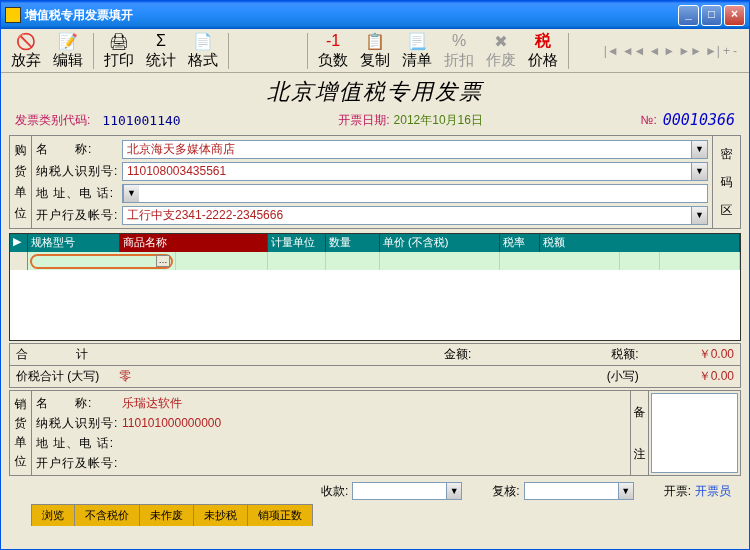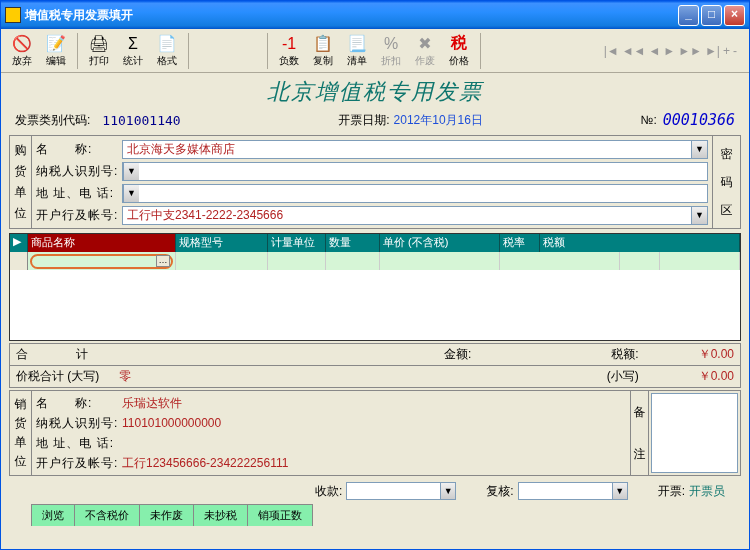--- a/index.html
+++ b/index.html
@@ -7,32 +7,32 @@
 .window{width:750px;height:550px;background:#ece9d8;border:1px solid #0054e3}
 .titlebar{height:28px;background:linear-gradient(to bottom,#0058e6 0%,#3d91ff 8%,#288eff 40%,#127be0 88%,#0054cb 100%);display:flex;align-items:center;padding:0 4px;color:#fff;font-weight:bold}
 .titlebar .icon{width:16px;height:16px;background:#ffcc00;margin-right:4px;border:1px solid #333}
 .titlebar .title{flex:1}
 .winbtns{display:flex;gap:2px}
 .winbtn{width:21px;height:21px;background:linear-gradient(to bottom,#7ba4e0,#3c6bbd);border:1px solid #fff;border-radius:3px;color:#fff;text-align:center;line-height:17px;font-family:Arial;font-weight:bold;cursor:pointer}
 .winbtn.close{background:linear-gradient(to bottom,#e79390,#c0392b)}
 .toolbar{height:44px;background:#ece9d8;border-bottom:1px solid #aca899;display:flex;align-items:center;padding:2px 4px}
 .tbtn{display:flex;flex-direction:column;align-items:center;padding:2px 5px;cursor:pointer;border:1px solid transparent}
 .tbtn .ticn{width:22px;height:20px;display:flex;align-items:center;justify-content:center;font-size:16px}
-.tbtn .tlbl{font-size:10px;color:#000}
+.tbtn .tlbl{font-size:15px;color:#000}
 .tbtn.dis .tlbl{color:#999}
 .tbtn.dis .ticn{color:#999}
 .tsep{width:1px;height:36px;background:#aca899;margin:0 4px}
 .navarrows{display:flex;gap:3px;margin-left:auto;padding-right:8px}
 .navarrows span{color:#999;font-size:12px;font-family:Arial}
 .header{text-align:center;padding:4px 0 2px}
-.header .big{font-size:22px;color:#0f766e;font-family:"KaiTi","STKaiti",serif;font-style:italic;letter-spacing:2px}
+.header .big{font-size:22px;color:#000000;font-family:"KaiTi","STKaiti",serif;font-style:italic;letter-spacing:2px}
 .metarow{display:flex;padding:2px 14px 6px;align-items:center}
-.metarow .lbl{color:#000000}
+.metarow .lbl{color:#be185d}
 .metarow .codeval{color:#00008b;font-family:monospace;font-size:13px;margin-left:12px}
-.metarow .dateval{color:#1d4ed8;margin-left:4px}
+.metarow .dateval{color:#4d7c0f;margin-left:4px}
 .metarow .noval{color:#0000cd;font-family:monospace;font-style:italic;font-size:15px;margin-left:6px}
 .spacer{flex:1}
 .panel{margin:0 8px;border:1px solid #888;background:#ece9d8}
 .buyer{display:flex}
 .vcol{width:22px;display:flex;flex-direction:column;justify-content:space-around;align-items:center;border-right:1px solid #888;padding:4px 0}
 .vcol.r{border-right:none;border-left:1px solid #888;width:28px}
 .vcol span{font-size:12px}
 .fields{flex:1;padding:2px 4px}
 .frow{display:flex;align-items:center;height:22px}
 .frow .flbl{width:86px;letter-spacing:1px}
@@ -61,21 +61,21 @@
 .notebox .ta{flex:1;background:#fff;border:1px solid #7f9db9;margin:2px}
 .sfields{flex:1;padding:2px 4px}
 .srow{display:flex;align-items:center;height:20px}
 .srow .slbl{width:86px;letter-spacing:1px}
 .srow .sval{color:#b22222}
 .signrow{display:flex;padding:4px 14px;align-items:center}
 .signrow .part{display:flex;align-items:center;margin-right:30px}
 .signrow .sinput{width:110px;height:18px;border:1px solid #7f9db9;background:#fff;margin-left:4px;display:flex}
 .signrow .sinput .sb{width:15px;border-left:1px solid #7f9db9;background:linear-gradient(#f0f0f0,#ccc);font-size:9px;text-align:center;line-height:16px}
 .tabs{display:flex;padding:0 30px}
-.tab{padding:3px 10px;border:1px solid #888;border-bottom:none;background:#86efac;margin-right:-1px;cursor:pointer;font-size:11px}
+.tab{padding:3px 10px;border:1px solid #888;border-bottom:none;background:#eab308;margin-right:-1px;cursor:pointer;font-size:11px}
 </style>
 </head>
 <body>
 
 <div class="window">
   <div class="titlebar">
     <div class="icon"></div>
     <div class="title">增值税专用发票填开</div>
     <div class="winbtns">
       <div class="winbtn">_</div>
@@ -172,20 +172,21 @@
       <div class="frow">
           <span class="flbl">名　　称:</span>
           <div class="combo">
             <div class="cval">北京海天多媒体商店</div>
             <div class="cbtn">▼</div>
           </div>
         </div>
       <div class="frow">
           <span class="flbl">纳税人识别号:</span>
           <div class="combo">
+            <div class="cval">110108003435561</div>
             <div class="cbtn">▼</div>
           </div>
         </div>
       <div class="frow">
           <span class="flbl">地 址、电 话:</span>
           <div class="combo">
             <div class="cbtn">▼</div>
           </div>
         </div>
       <div class="frow">
@@ -199,22 +200,22 @@
     <div class="vcol r">
       <span>密</span>
         <span>码</span>
         <span>区</span>
     </div>
   </div>
 
   <div class="grid">
     <div class="gridhead">
       <div class="gh first">▶</div>
+      <div class="gh" style="width:92px">规格型号</div>
       <div class="gh name">商品名称</div>
-      <div class="gh" style="width:92px">规格型号</div>
       <div class="gh" style="width:58px">计量单位</div>
       <div class="gh" style="width:54px">数量</div>
       <div class="gh" style="width:120px">单价 (不含税)</div>
       <div class="gh" style="width:40px">税率</div>
       <div class="gh" style="flex:1">税额</div>
     </div>
     <div class="gridbody">
       <div class="grow">
         <div class="gc first"></div>
         <div class="gc name">
@@ -268,21 +269,20 @@
         </div>
       <div class="srow">
           <span class="slbl">纳税人识别号:</span>
           <span class="sval">110101000000000</span>
         </div>
       <div class="srow">
           <span class="slbl">地 址、电 话:</span>
         </div>
       <div class="srow">
           <span class="slbl">开户行及帐号:</span>
-          <span class="sval">工行123456666-234222256111</span>
         </div>
     </div>
     <div class="notebox">
       <div class="vl">
           <span>备</span>
           <span>注</span>
         </div>
       <div class="ta"></div>
     </div>
   </div>
@@ -296,23 +296,23 @@
           <div class="sb">▼</div>
         </div>
       </div>
     <div class="part">
         <span>复核:</span>
         <div class="sinput">
           <div style="flex:1"></div>
           <div class="sb">▼</div>
         </div>
       </div>
-    <div class="part" style="margin-right:10px">
+    <div class="part" style="margin-right:4px">
         <span>开票:</span>
-        <span class="red" style="color:#0f766e;margin-left:4px">开票员</span>
+        <span class="red" style="color:#1d4ed8;margin-left:4px">开票员</span>
       </div>
   </div>
 
   <div class="tabs">
     <div class="tab">浏览</div>
     <div class="tab">不含税价</div>
     <div class="tab">未作废</div>
     <div class="tab">未抄税</div>
     <div class="tab">销项正数</div>
   </div>

